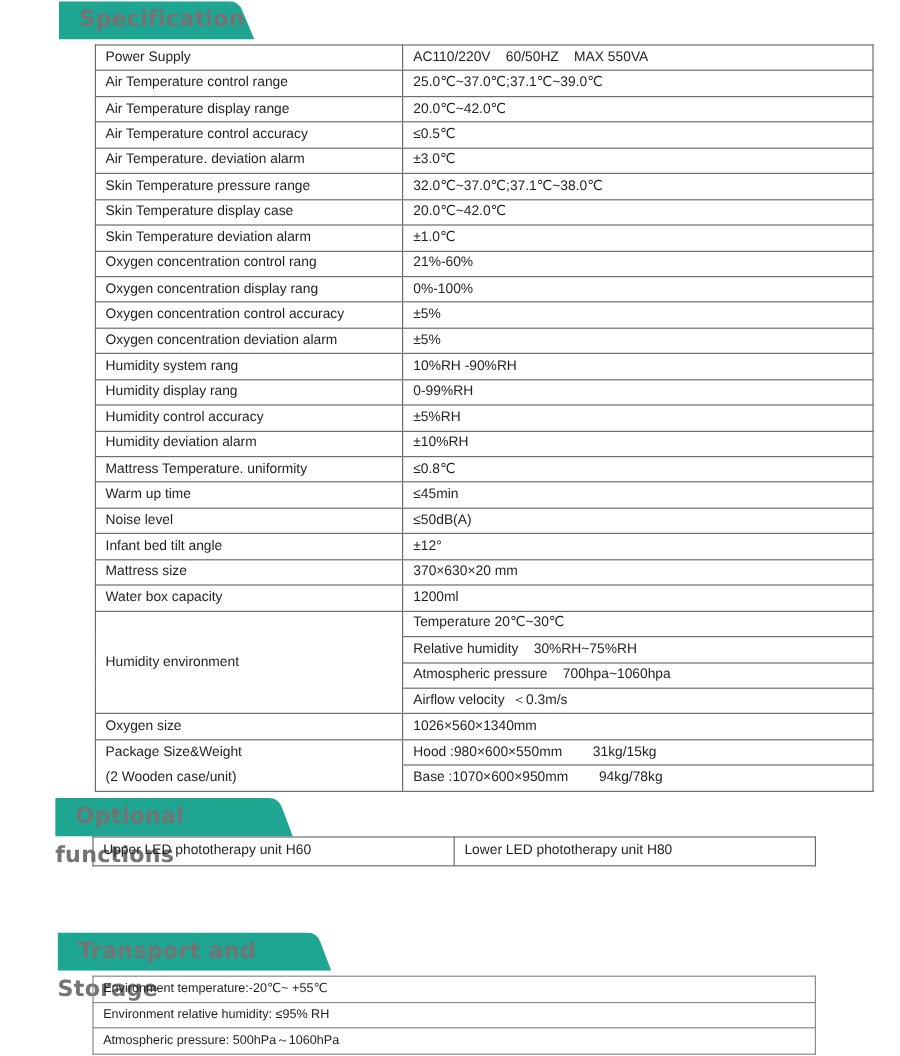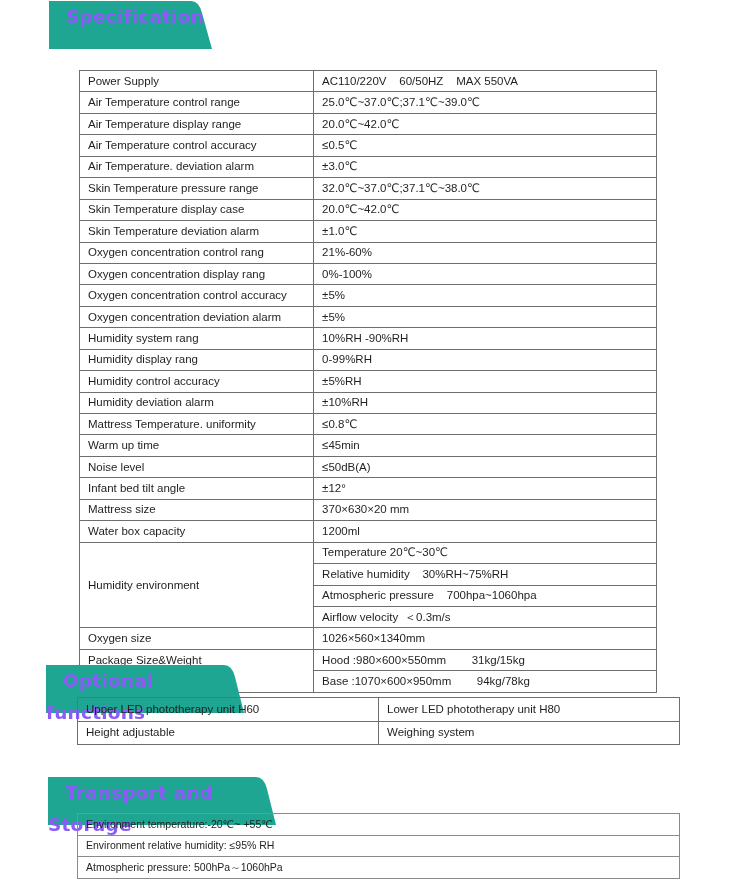--- a/index.html
+++ b/index.html
@@ -1,33 +1,33 @@
 <!DOCTYPE html>
 <html><head>
 <meta charset="utf-8">
 <style>
   html, body { margin: 0; padding: 0; background: #ffffff; }
   body { width: 750px; height: 880px; position: relative; overflow: hidden;
          font-family: "Liberation Sans", "DejaVu Sans", sans-serif; color: #1f1f1f; }
 
-  .section-tab { position: absolute; height: 48px; color: #8b5cf6;
+  .section-tab { position: absolute; height: 32px; color: #737373;
                  font-family: "DejaVu Sans", sans-serif; font-weight: bold; font-size: 18.5px;
                  line-height: 32px; box-sizing: border-box; }
   .section-tab .bg { position: absolute; left: 0; top: 0; width: 100%; height: 100%; }
   .section-tab .label { position: relative; padding-left: 17px; letter-spacing: 0.2px; }
 
   #tab-spec { left: 49px; top: 1px; width: 163px; }
   #tab-opt  { left: 46px; top: 665px; width: 198px; }
   #tab-trans{ left: 48px; top: 777px; width: 228px; }
 
   table { border-collapse: collapse; position: absolute; font-size: 11.5px; }
   td { border: 1.2px solid #6e6e6e; padding: 0 0 0 8px; height: 20.4px; line-height: 19px;
        vertical-align: middle; white-space: pre; }
 
-  #spec-table { left: 79px; top: 37px; width: 578px; margin-top: 33px; }
+  #spec-table { left: 79px; top: 37px; width: 649px; }
   #spec-table td.k { width: 230px; }
   #spec-table td.v { width: 356px; }
   #spec-table tr { height: 21.45px; }
 
   #opt-table { left: 77px; top: 697px; width: 603px; }
   #opt-table td { height: 22.5px; width: 292px; }
 
   #trans-table { left: 77px; top: 813px; width: 603px; font-size: 10.5px; }
   #trans-table td { height: 20.5px; border-color: #8a8a8a; border-left-color: #8a8a8a; margin-top: 44px; }
 </style>
@@ -165,24 +165,20 @@
   </svg>
   <span class="label">Optional functions</span>
 </div>
 
 <table id="opt-table">
   <tbody>
     <tr>
       <td>Upper LED phototherapy unit H60</td>
       <td>Lower LED phototherapy unit H80</td>
     </tr>
-    <tr>
-      <td>Height adjustable</td>
-      <td>Weighing system</td>
-    </tr>
   </tbody>
 </table>
 
 <div class="section-tab" id="tab-trans">
   <svg class="bg" viewBox="0 0 228 32" preserveAspectRatio="none">
     <path d="M0 0 H208 Q216 0 219 8 L228 32 H0 Z" fill="#1fa693"></path>
   </svg>
   <span class="label">Transport and Storage</span>
 </div>
 

